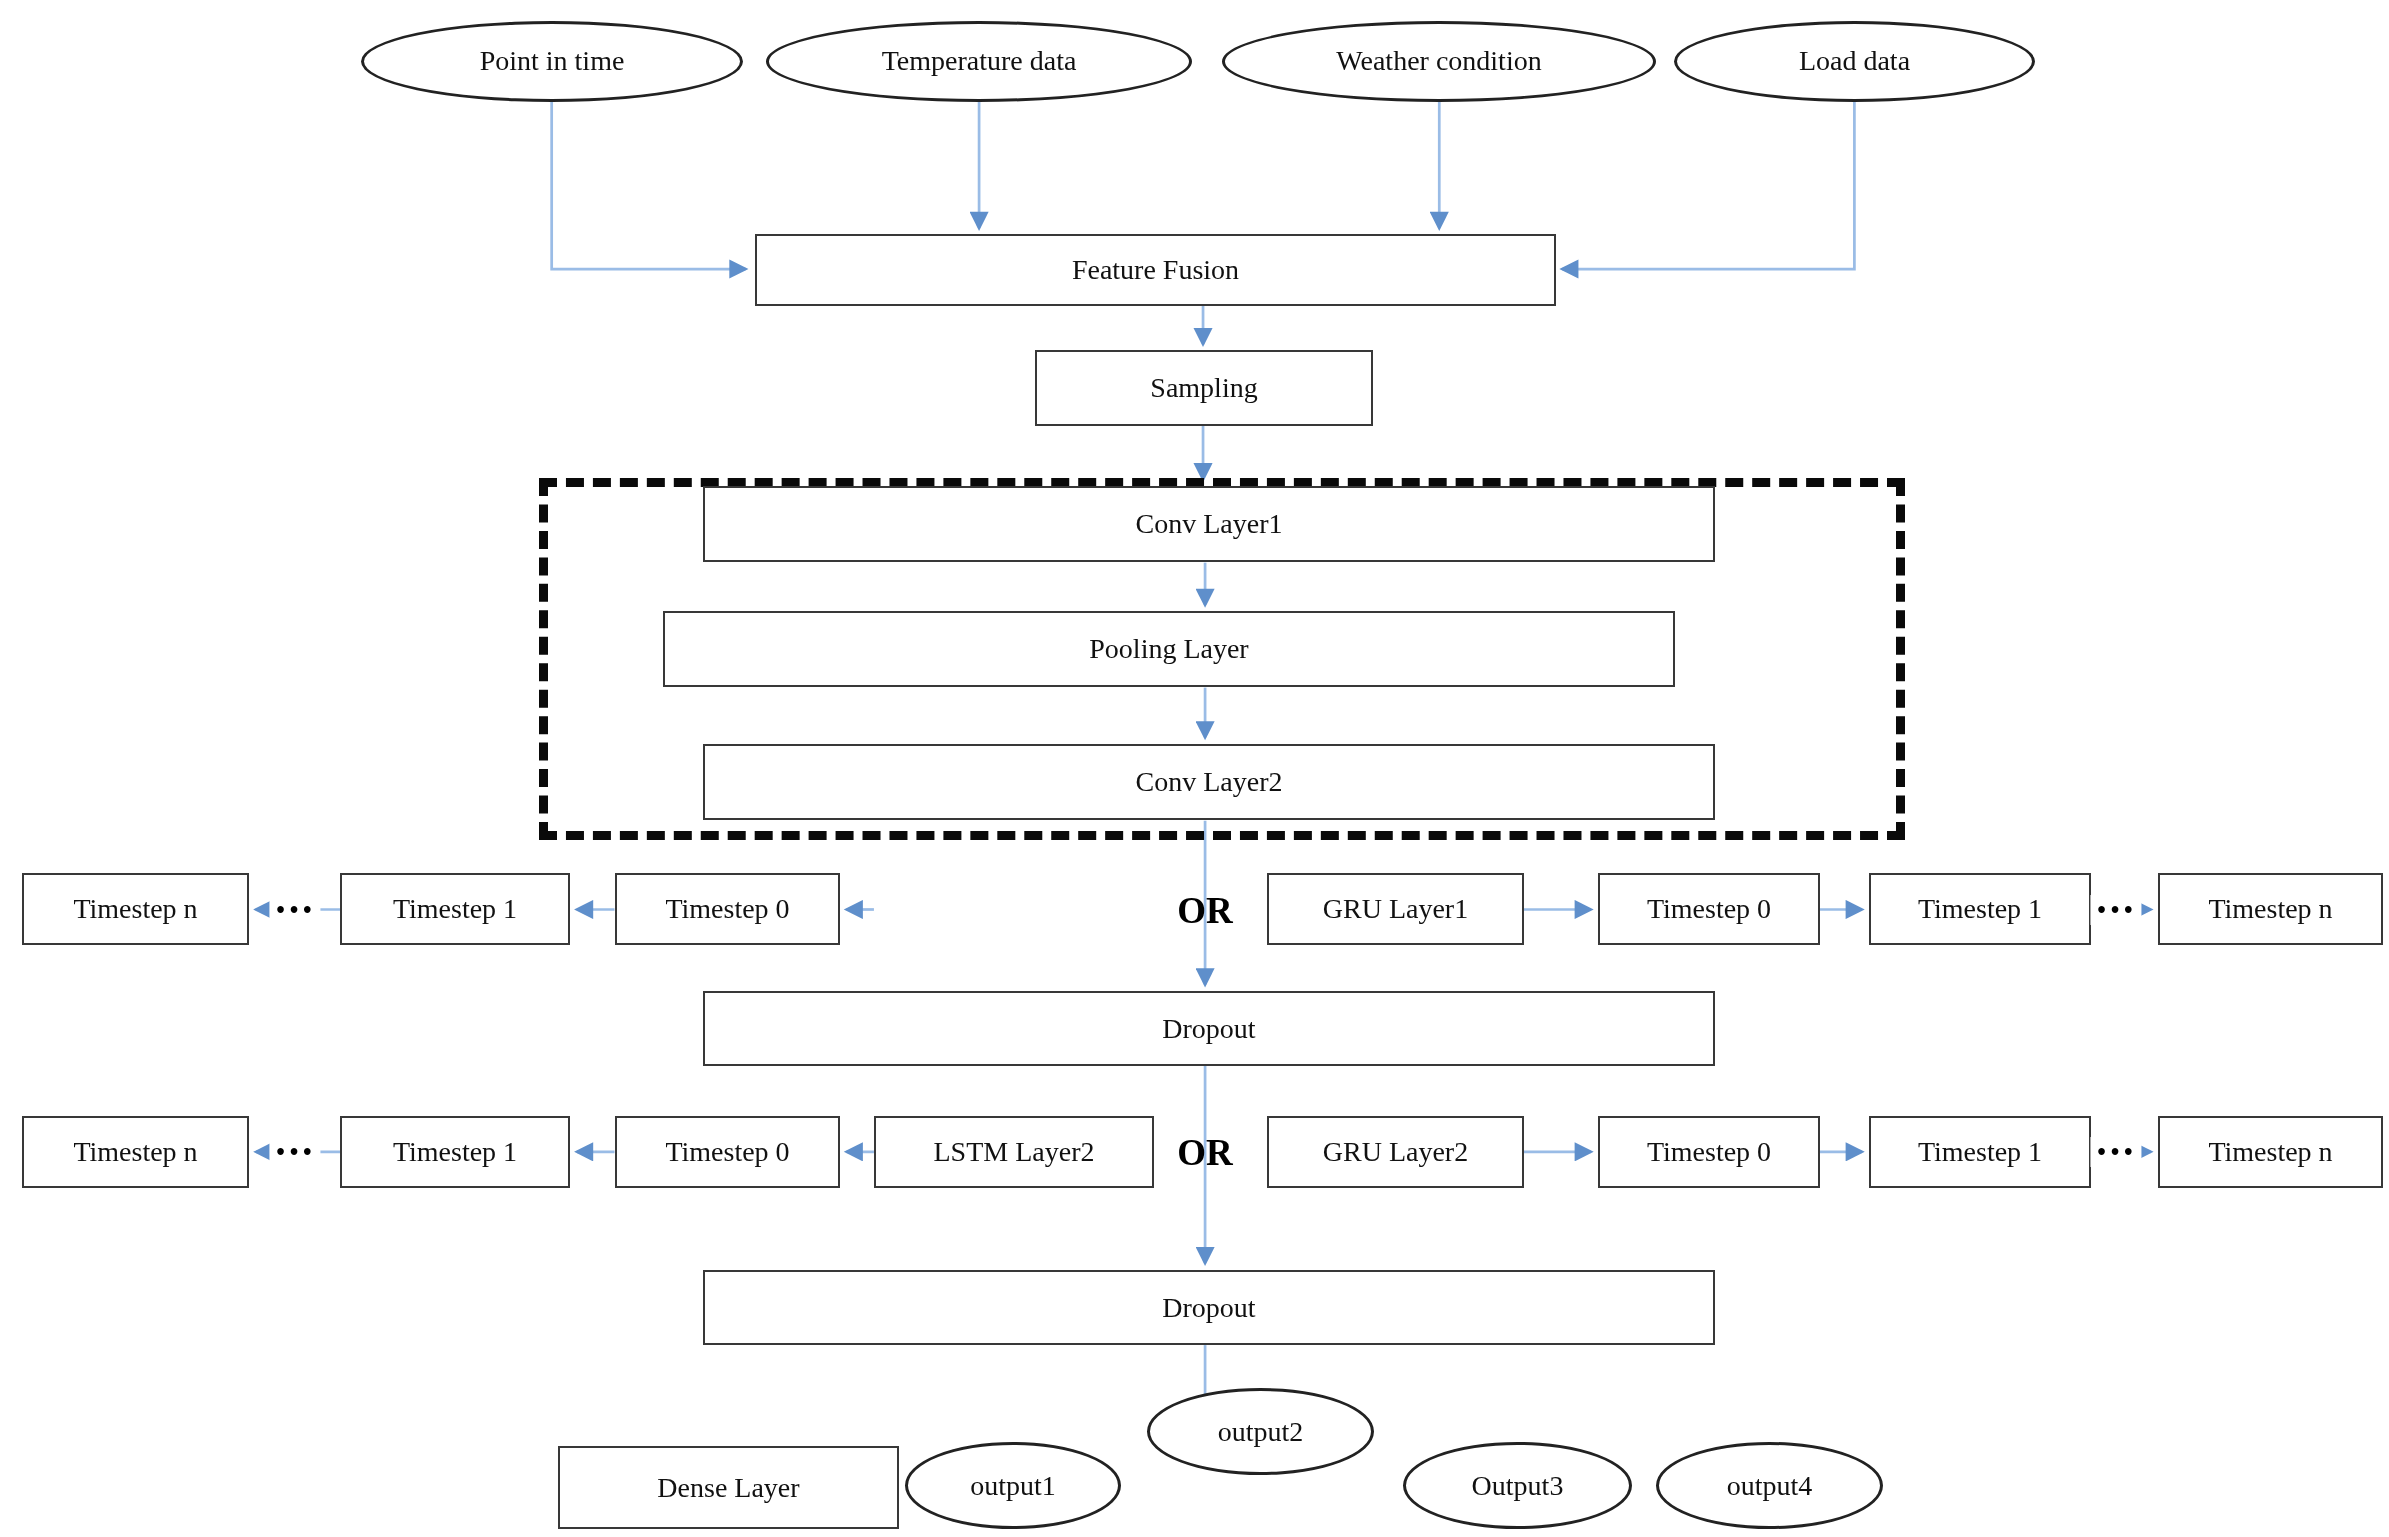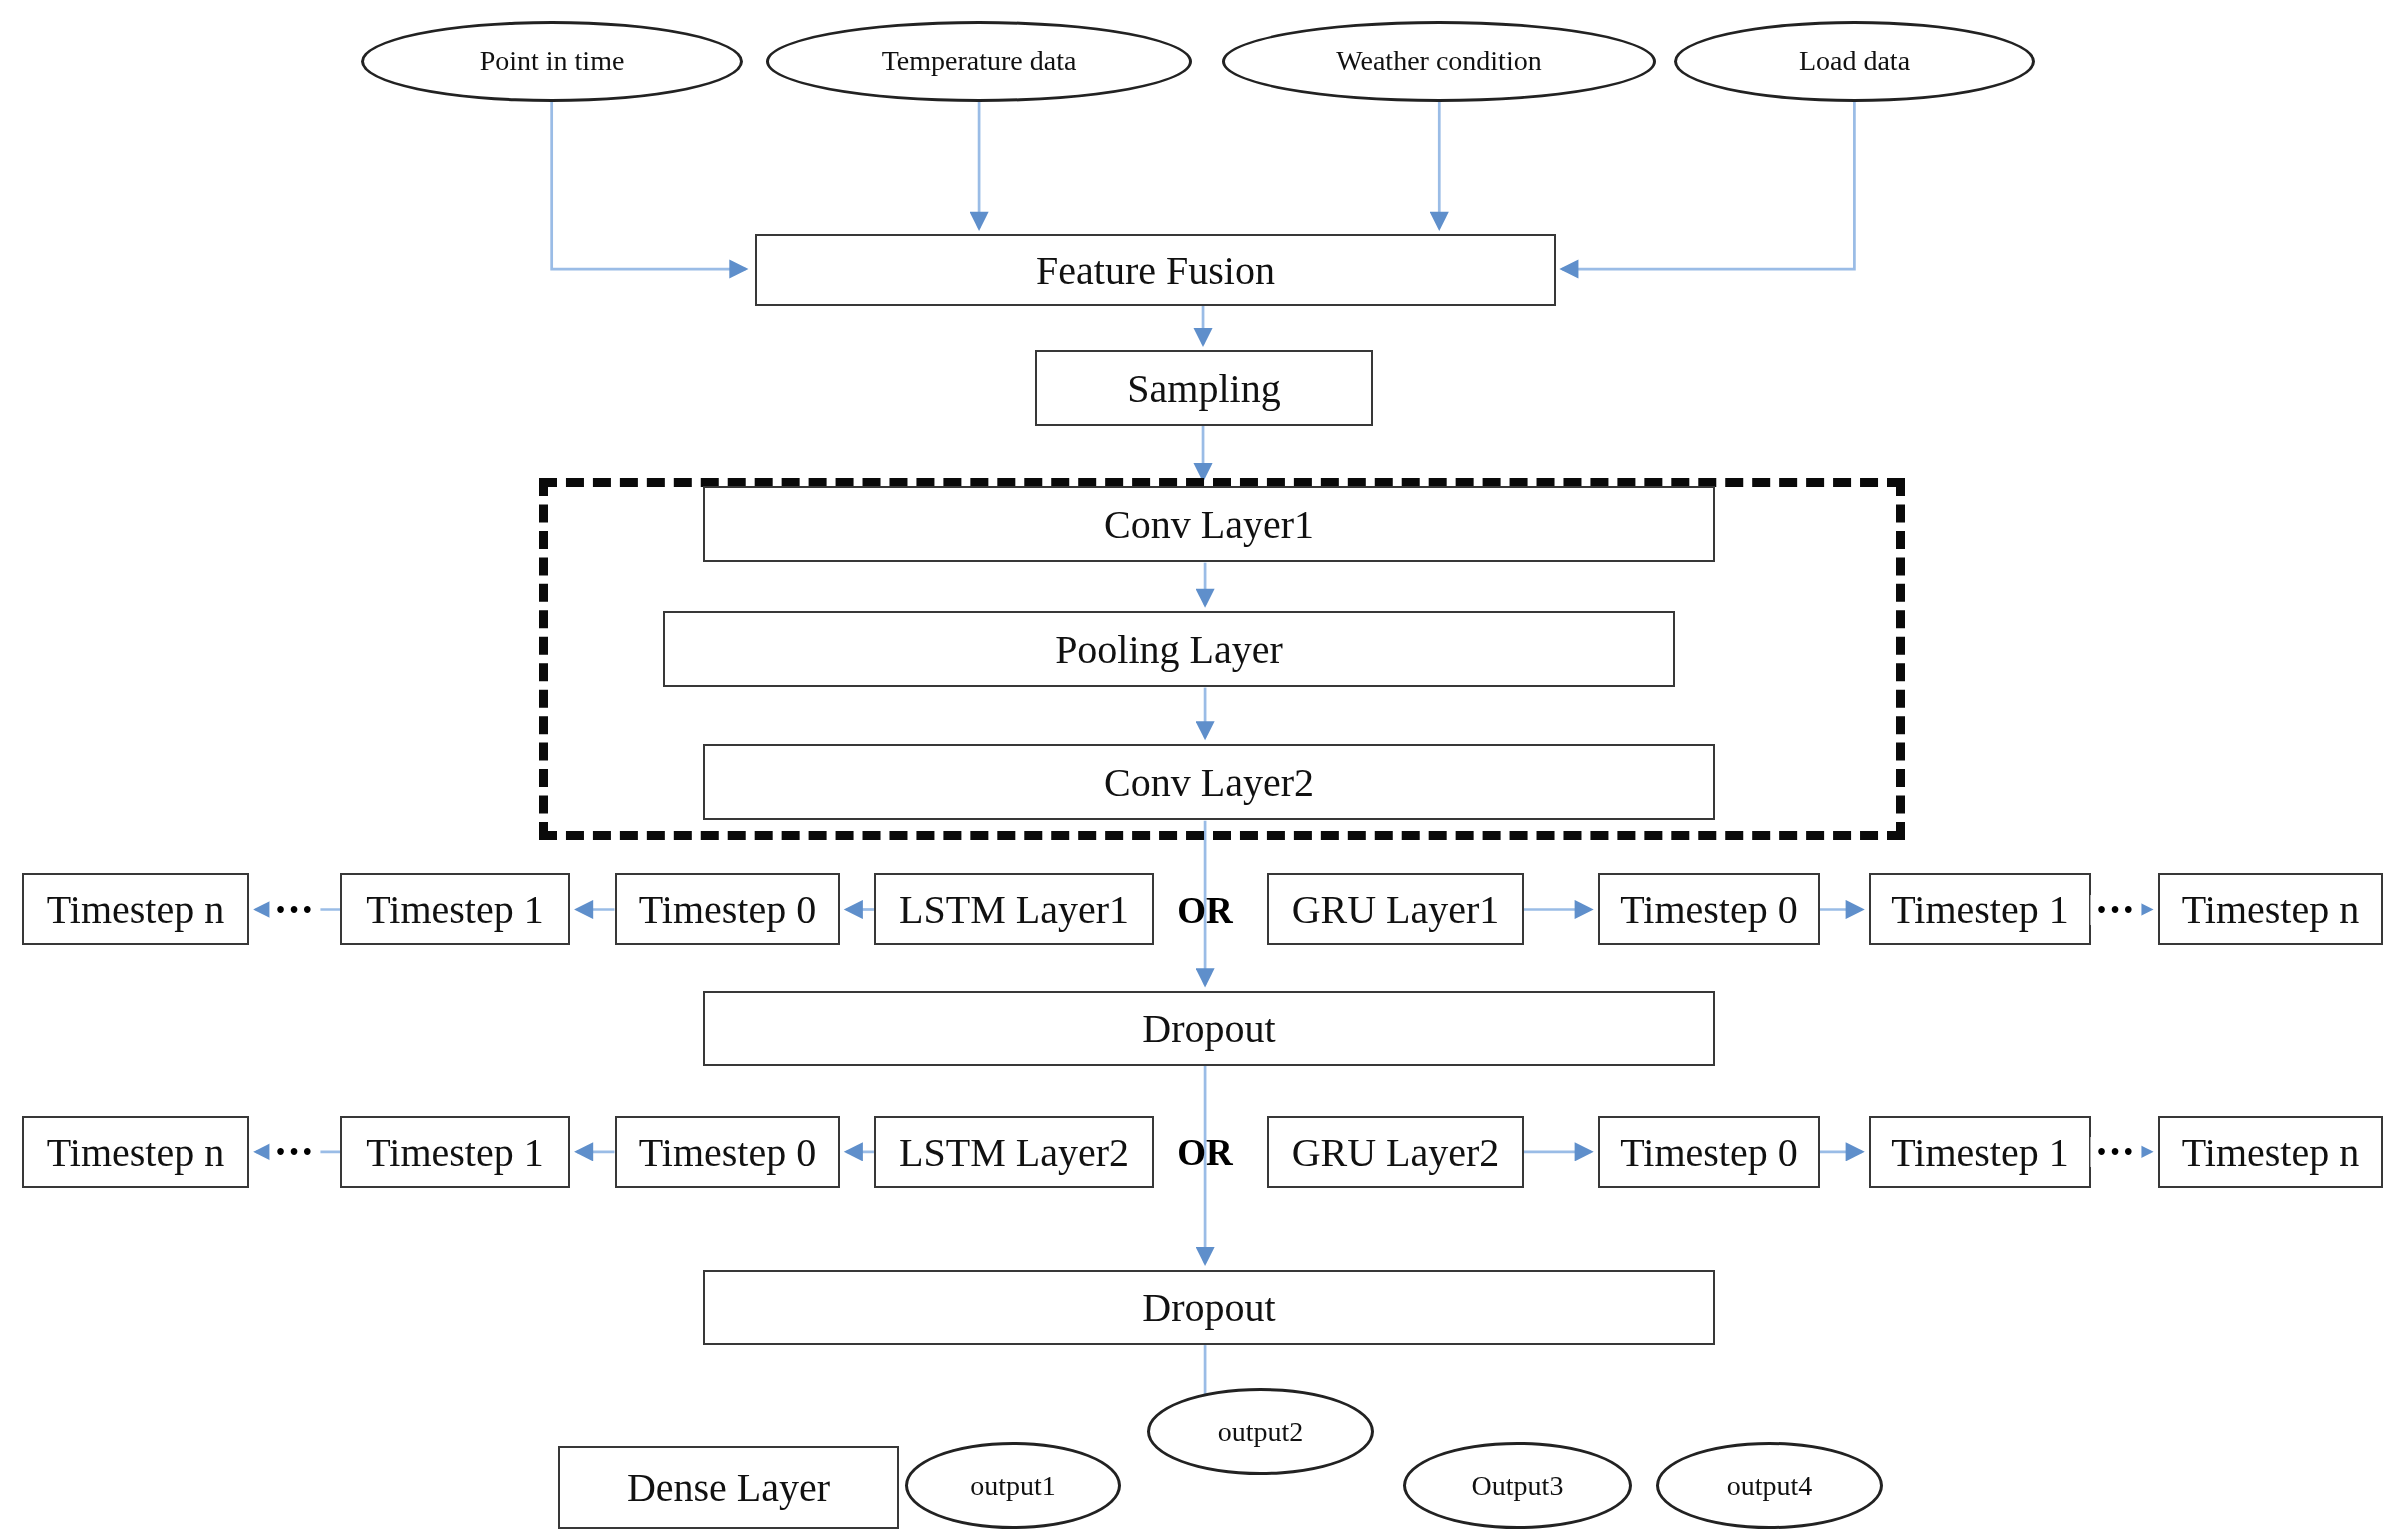--- a/index.html
+++ b/index.html
@@ -4,21 +4,21 @@
 <style>
   html,body{margin:0;padding:0;background:#ffffff;}
   .canvas{
     position:relative;width:2389px;height:1537px;background:#ffffff;overflow:hidden;
     font-family:"Liberation Serif","DejaVu Serif",serif;color:#111111;
   }
   .arrow-layer{position:absolute;left:0;top:0;width:2389px;height:1537px;}
   .box{
     position:absolute;box-sizing:border-box;background:#ffffff;
     border:2.7px solid #383838;display:flex;align-items:center;justify-content:center;
-    font-size:40px;text-align:center;white-space:nowrap;
+    font-size:28px;text-align:center;white-space:nowrap;
   }
   .ellipse{
     position:absolute;box-sizing:border-box;background:#ffffff;
     border:3.4px solid #222222;border-radius:50%;
     display:flex;align-items:center;justify-content:center;
     font-size:28px;text-align:center;white-space:nowrap;
   }
   .dashed-block{
     position:absolute;box-sizing:border-box;border:9.6px dashed #0a0a0a;background:transparent;
   }
@@ -85,21 +85,20 @@
   <div class="box" style="left:1035px;top:350px;width:338px;height:76px">Sampling</div>
 
   <div class="dashed-block" style="left:539px;top:478px;width:1366px;height:362px"></div>
   <div class="box" style="left:703px;top:486px;width:1012px;height:76px">Conv Layer1</div>
   <div class="box" style="left:663px;top:611px;width:1012px;height:76px">Pooling Layer</div>
   <div class="box" style="left:703px;top:744px;width:1012px;height:76px">Conv Layer2</div>
 
   <div class="box" style="left:22px;top:873px;width:227px;height:72px">Timestep n</div>
   <div class="box" style="left:340px;top:873px;width:230px;height:72px">Timestep 1</div>
   <div class="box" style="left:615px;top:873px;width:225px;height:72px">Timestep 0</div>
-  <div class="box" style="left:874px;top:873px;width:280px;height:72px">LSTM Layer1</div>
   <div class="or-label" style="left:1205px;top:910px">OR</div>
   <div class="box" style="left:1267px;top:873px;width:257px;height:72px">GRU Layer1</div>
   <div class="box" style="left:1598px;top:873px;width:222px;height:72px">Timestep 0</div>
   <div class="box" style="left:1869px;top:873px;width:222px;height:72px">Timestep 1</div>
   <div class="box" style="left:2158px;top:873px;width:225px;height:72px">Timestep n</div>
   <div class="dots" style="left:295px;top:910px">•••</div>
   <div class="dots" style="left:2116px;top:910px">•••</div>
 
   <div class="box" style="left:703px;top:991px;width:1012px;height:75px">Dropout</div>
 

